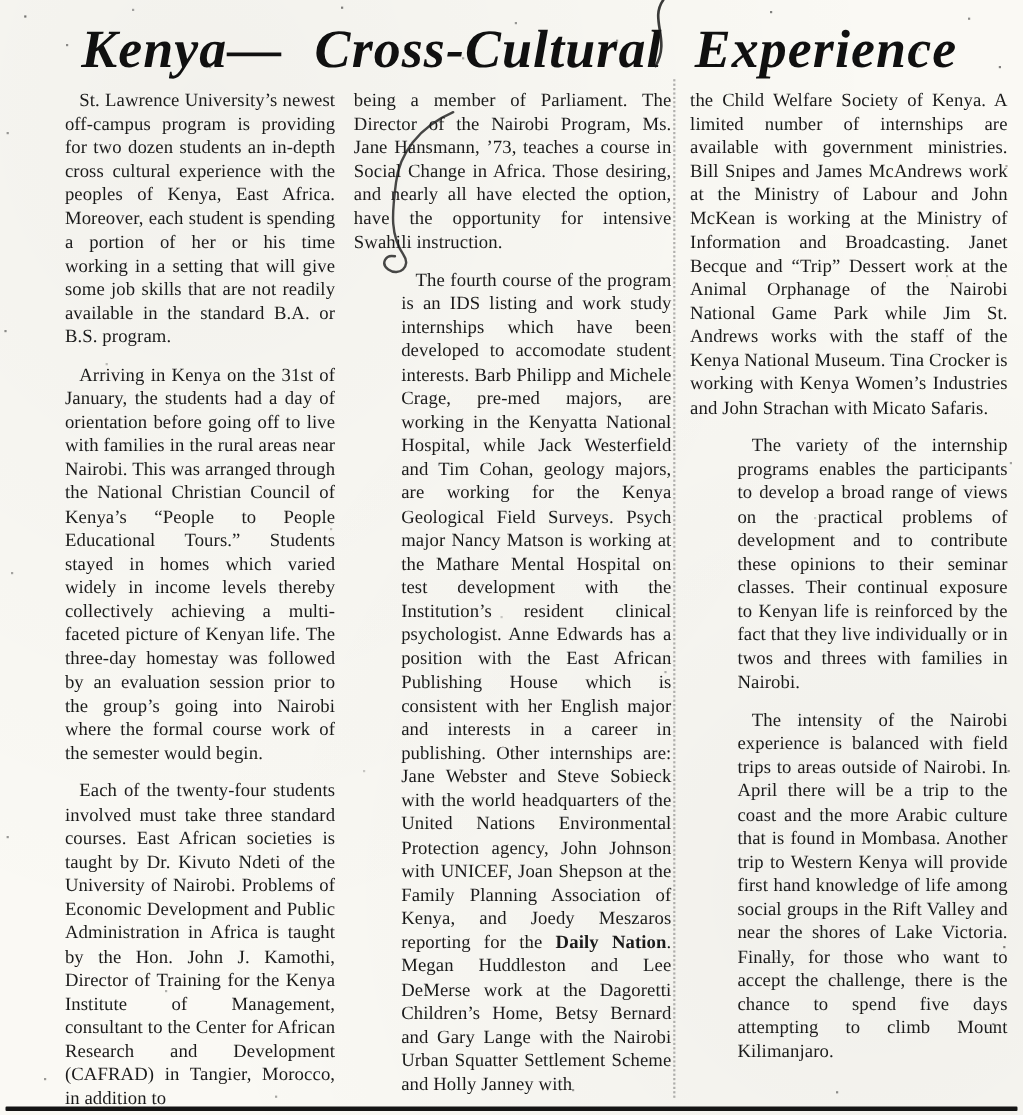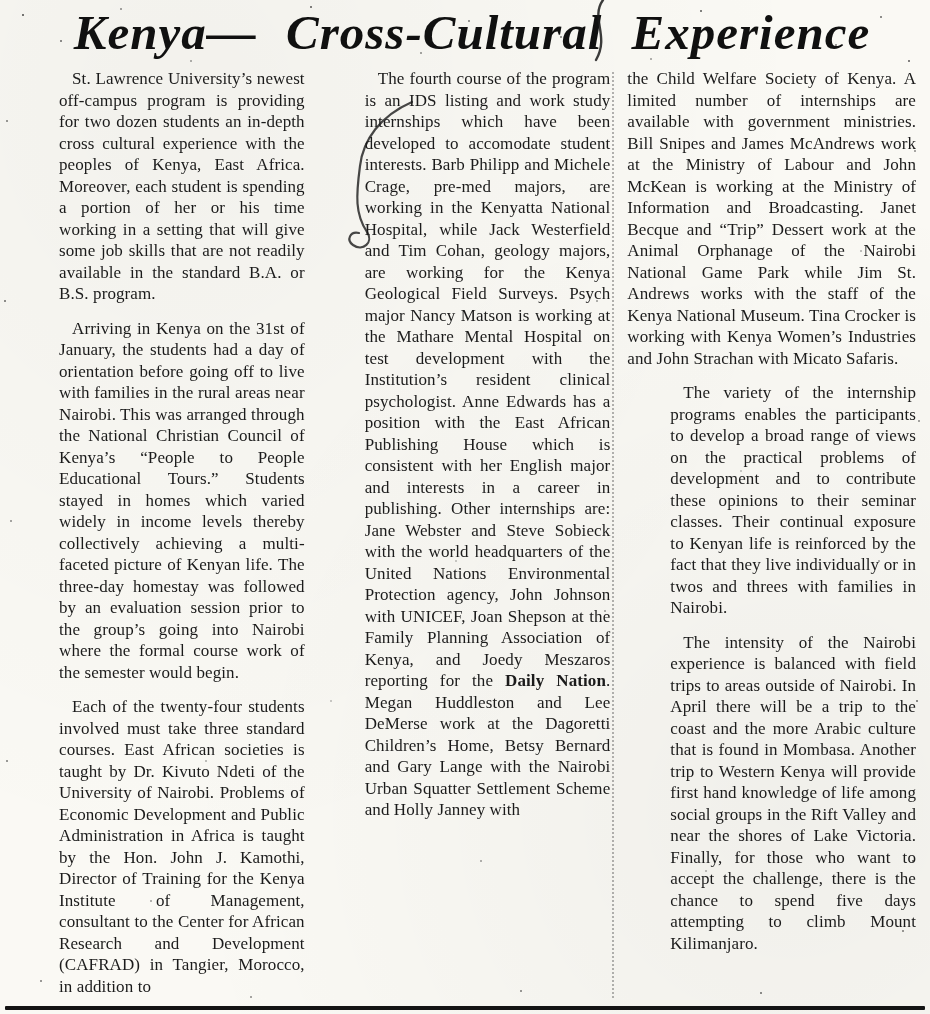--- a/index.html
+++ b/index.html
@@ -14,21 +14,21 @@
     position: relative;
     width: 930px; height: 1014px;
     background:
       radial-gradient(ellipse at 20% 10%, rgba(0,0,0,0.03), transparent 60%),
       radial-gradient(ellipse at 85% 80%, rgba(0,0,0,0.04), transparent 55%),
       #faf9f4;
     color: #1b1b1b;
   }
   .headline {
     margin: 0;
-    padding: 4px 30px 2px 44px;
+    padding: 16px 30px 2px 44px;
     font-family: "Liberation Serif", serif;
     font-style: italic;
     font-weight: bold;
     font-size: 49px;
     line-height: 58px;
     letter-spacing: 1px;
     word-spacing: 16px;
     text-align: center;
     white-space: nowrap;
     color: #101010;
@@ -102,20 +102,21 @@
 
   <div class="cols">
 
     <div class="col">
       <p class="indent">St. Lawrence University’s newest off-campus program is providing for two dozen students an in-depth cross cultural experience with the peoples of Kenya, East Africa. Moreover, each student is spending a portion of her or his time working in a setting that will give some job skills that are not readily available in the standard B.A. or B.S. program.</p>
       <p class="indent">Arriving in Kenya on the 31st of January, the students had a day of orientation before going off to live with families in the rural areas near Nairobi. This was arranged through the National Christian Council of Kenya’s “People to People Educational Tours.” Students stayed in homes which varied widely in income levels thereby collectively achieving a multi-faceted picture of Kenyan life. The three-day homestay was followed by an evaluation session prior to the group’s going into Nairobi where the formal course work of the semester would begin.</p>
       <p class="indent">Each of the twenty-four students involved must take three standard courses. East African societies is taught by Dr. Kivuto Ndeti of the University of Nairobi. Problems of Economic Development and Public Administration in Africa is taught by the Hon. John J. Kamothi, Director of Training for the Kenya Institute of Management, consultant to the Center for African Research and Development (CAFRAD) in Tangier, Morocco, in addition to</p>
     </div>
 
     <div class="col">
+      <p>being a member of Parliament. The Director of the Nairobi Program, Ms. Jane Hansmann, ’73, teaches a course in Social Change in Africa. Those desiring, and nearly all have elected the option, have the opportunity for intensive Swahili instruction.</p>
       <p class="indent"><span>The fourth course of the program is an IDS listing and work study internships which have been developed to accomodate student interests. Barb Philipp and Michele Crage, pre-med majors, are working in the Kenyatta National Hospital, while Jack Westerfield and Tim Cohan, geology majors, are working for the Kenya Geological Field Surveys. Psych major Nancy Matson is working at the Mathare Mental Hospital on test development with the Institution’s resident clinical psychologist. Anne Edwards has a position with the East African Publishing House which is consistent with her English major and interests in a career in publishing. Other internships are: Jane Webster and Steve Sobieck with the world headquarters of the United Nations Environmental Protection agency, John Johnson with UNICEF, Joan Shepson at the Family Planning Association of Kenya, and Joedy Meszaros reporting for the </span><strong>Daily Nation</strong><span>. Megan Huddleston and Lee DeMerse work at the Dagoretti Children’s Home, Betsy Bernard and Gary Lange with the Nairobi Urban Squatter Settlement Scheme and Holly Janney with</span></p>
     </div>
 
     <div class="col">
       <p>the Child Welfare Society of Kenya. A limited number of internships are available with government ministries. Bill Snipes and James McAndrews work at the Ministry of Labour and John McKean is working at the Ministry of Information and Broadcasting. Janet Becque and “Trip” Dessert work at the Animal Orphanage of the Nairobi National Game Park while Jim St. Andrews works with the staff of the Kenya National Museum. Tina Crocker is working with Kenya Women’s Industries and John Strachan with Micato Safaris.</p>
       <p class="indent">The variety of the internship programs enables the participants to develop a broad range of views on the practical problems of development and to contribute these opinions to their seminar classes. Their continual exposure to Kenyan life is reinforced by the fact that they live individually or in twos and threes with families in Nairobi.</p>
       <p class="indent">The intensity of the Nairobi experience is balanced with field trips to areas outside of Nairobi. In April there will be a trip to the coast and the more Arabic culture that is found in Mombasa. Another trip to Western Kenya will provide first hand knowledge of life among social groups in the Rift Valley and near the shores of Lake Victoria. Finally, for those who want to accept the challenge, there is the chance to spend five days attempting to climb Mount Kilimanjaro.</p>
     </div>
 
   </div>

